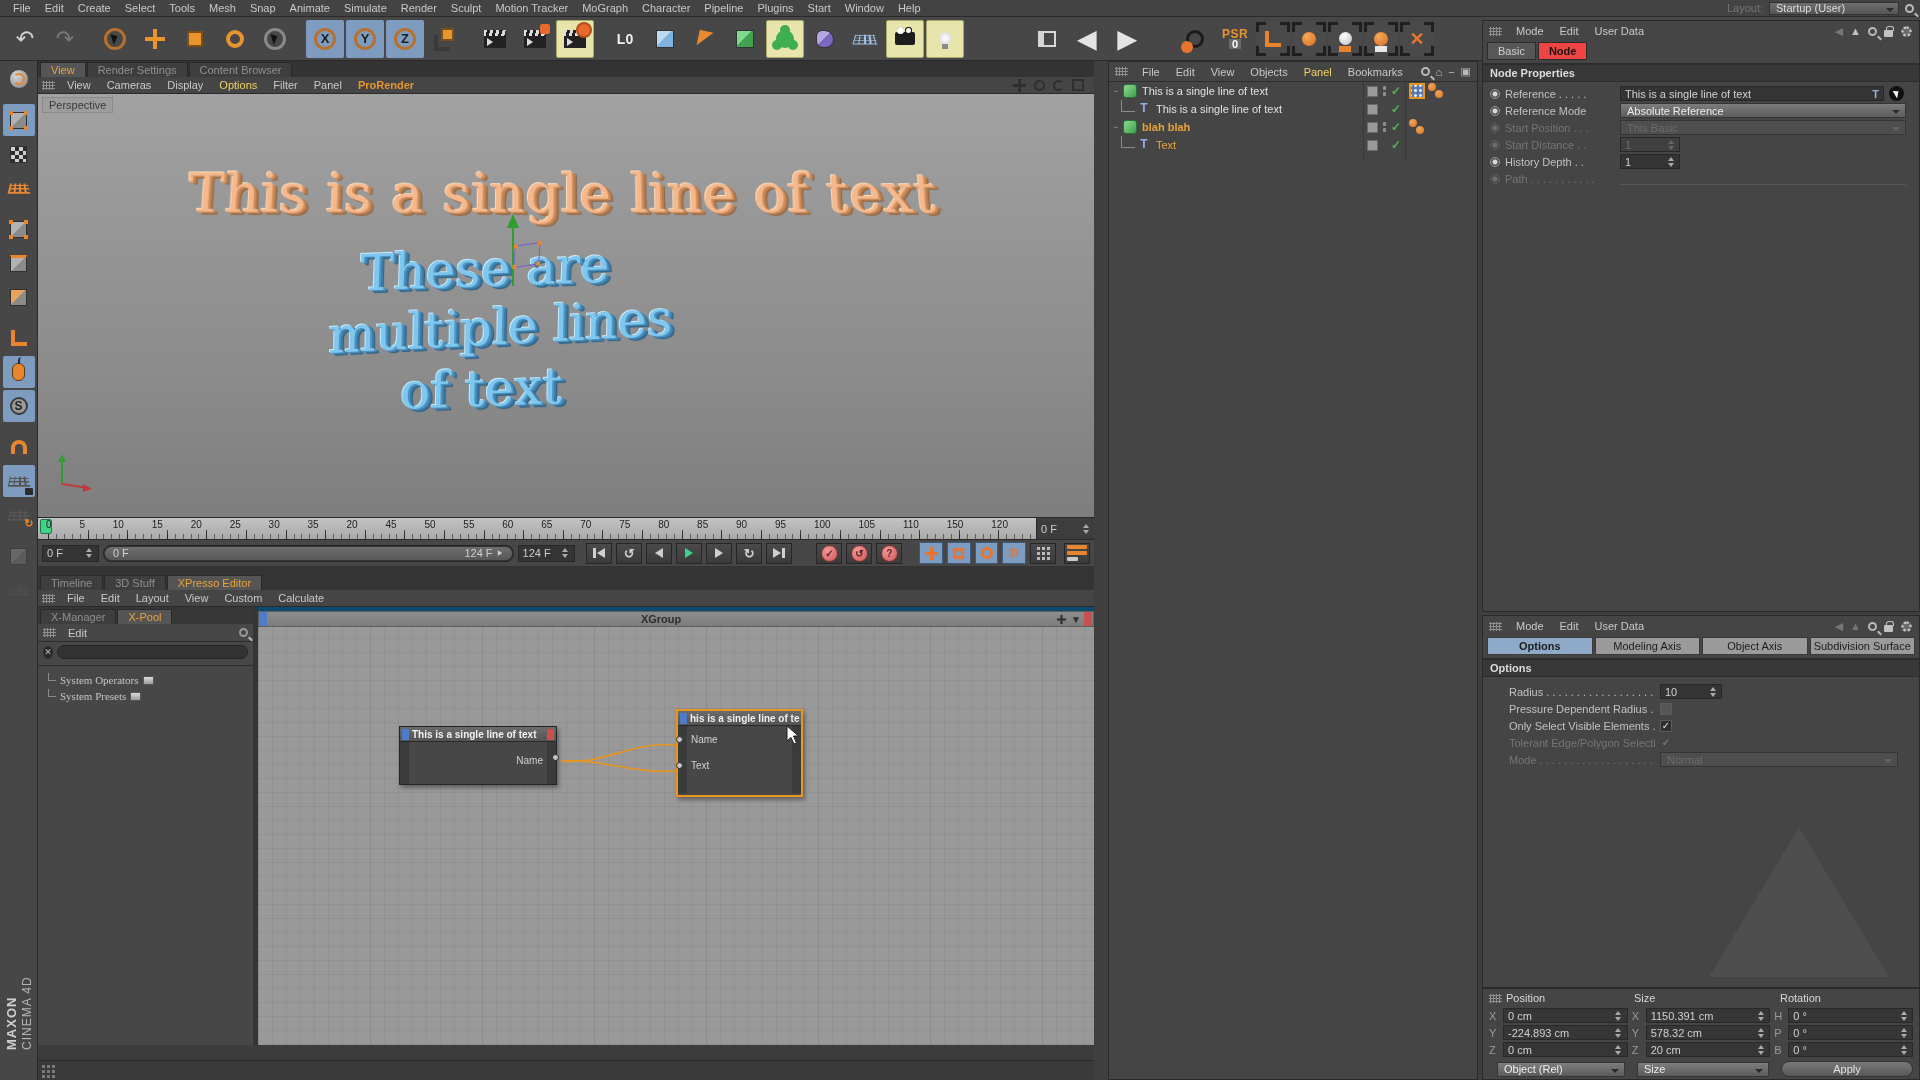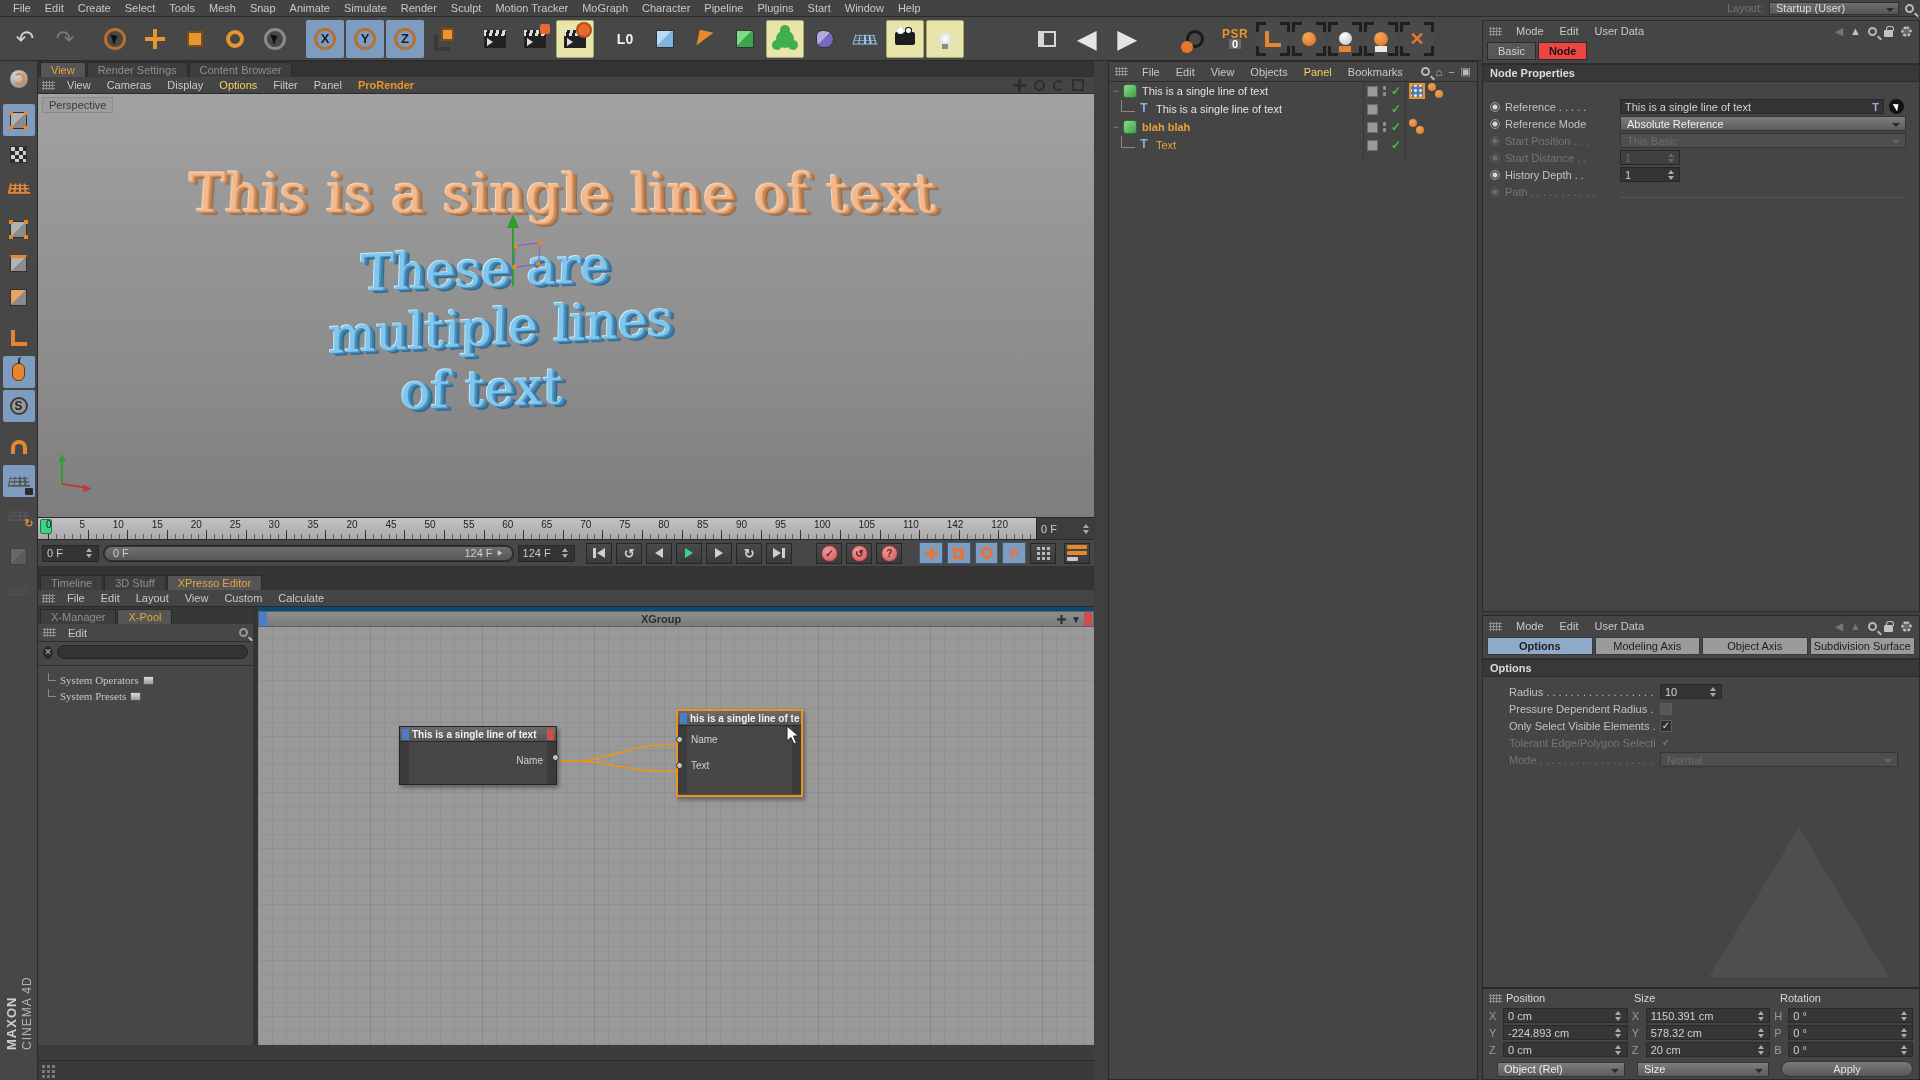--- a/index.html
+++ b/index.html
@@ -606,21 +606,21 @@
             <span>65</span>
             <span>70</span>
             <span>75</span>
             <span>80</span>
             <span>85</span>
             <span>90</span>
             <span>95</span>
             <span>100</span>
             <span>105</span>
             <span>110</span>
-            <span>142</span>
+            <span>150</span>
             <span>120</span>
           </span>
       </div>
       <span id="cur-frame">
         <span>0 F</span>
         <span class="spin" style="margin-left:auto;">
             <i class="u"></i>
             <i class="d"></i>
           </span>
       </span>
@@ -902,21 +902,21 @@
         <span class="lockic"></span>
         <span class="gearic" style="transform:scale(.8);"></span>
       </span>
     </div>
     <div class="tabsrow">
       <span class="tab">Basic</span>
       <span class="tab ablue">Node</span>
     </div>
     <div class="section">Node Properties</div>
 
-    <div class="prow" style="margin-top:16px;">
+    <div class="prow" style="margin-top:3px;">
       <span class="rec"></span>
       <span class="plabel" style="width:110px;">Reference . . . . .</span>
       <span class="field" style="width:264px;">
         <span style="flex:1; white-space:nowrap; overflow:hidden;">This is a single line of text</span>
         <span style="color:#9ab0d8; font-weight:bold;">T</span>
       </span>
       <span class="pickc">
           <span class="cursor-tri"></span>
         </span>
     </div>

